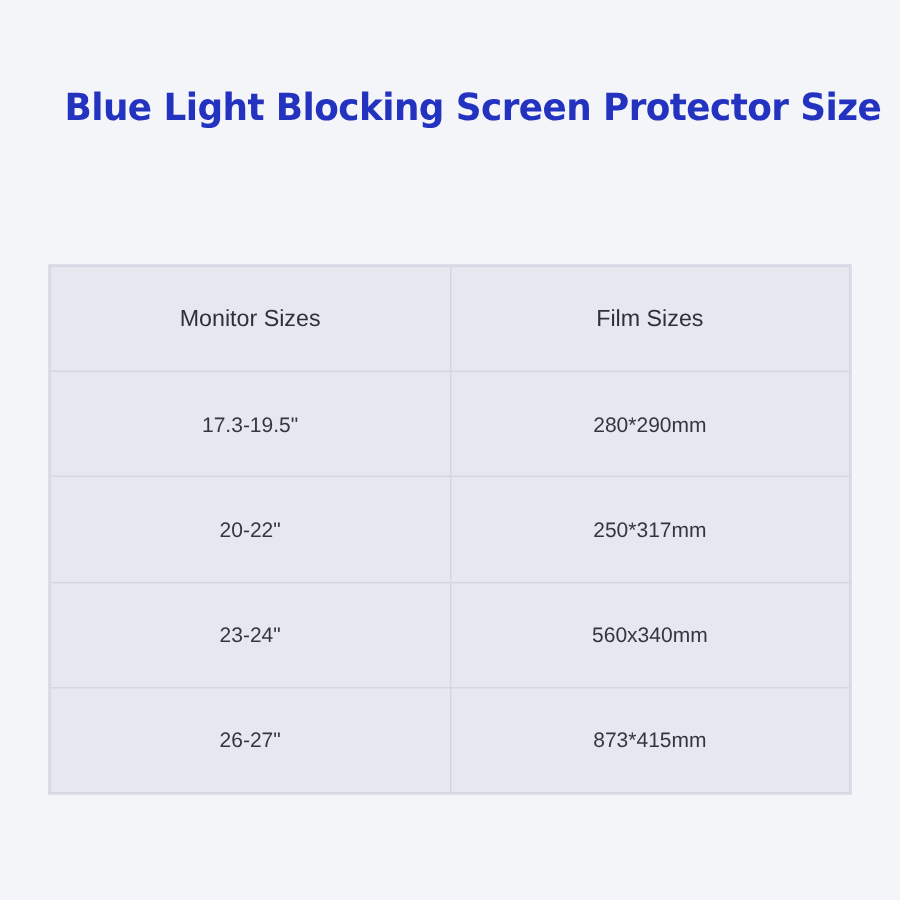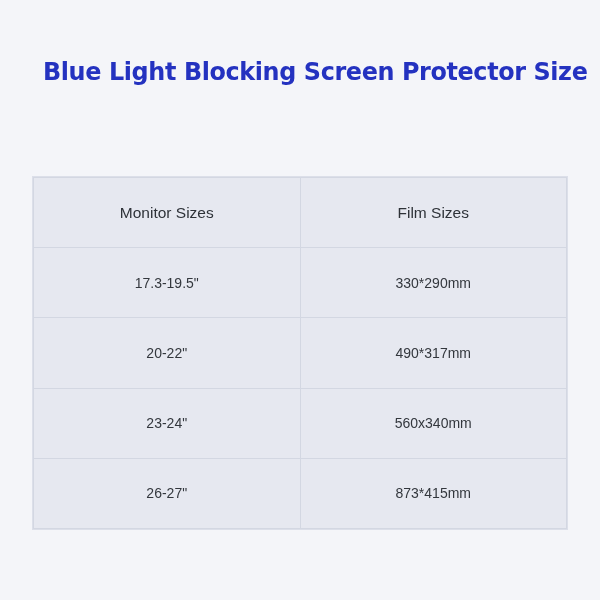--- a/index.html
+++ b/index.html
@@ -86,25 +86,25 @@
     </colgroup>
     <thead>
       <tr>
         <th>Monitor Sizes</th>
         <th>Film Sizes</th>
       </tr>
     </thead>
     <tbody>
       <tr>
         <td>17.3-19.5"</td>
-        <td>330*290mm</td>
+        <td>280*290mm</td>
       </tr>
       <tr>
         <td>20-22"</td>
-        <td>490*317mm</td>
+        <td>250*317mm</td>
       </tr>
       <tr>
         <td>23-24"</td>
         <td>560x340mm</td>
       </tr>
       <tr>
         <td>26-27"</td>
         <td>873*415mm</td>
       </tr>
     </tbody>

